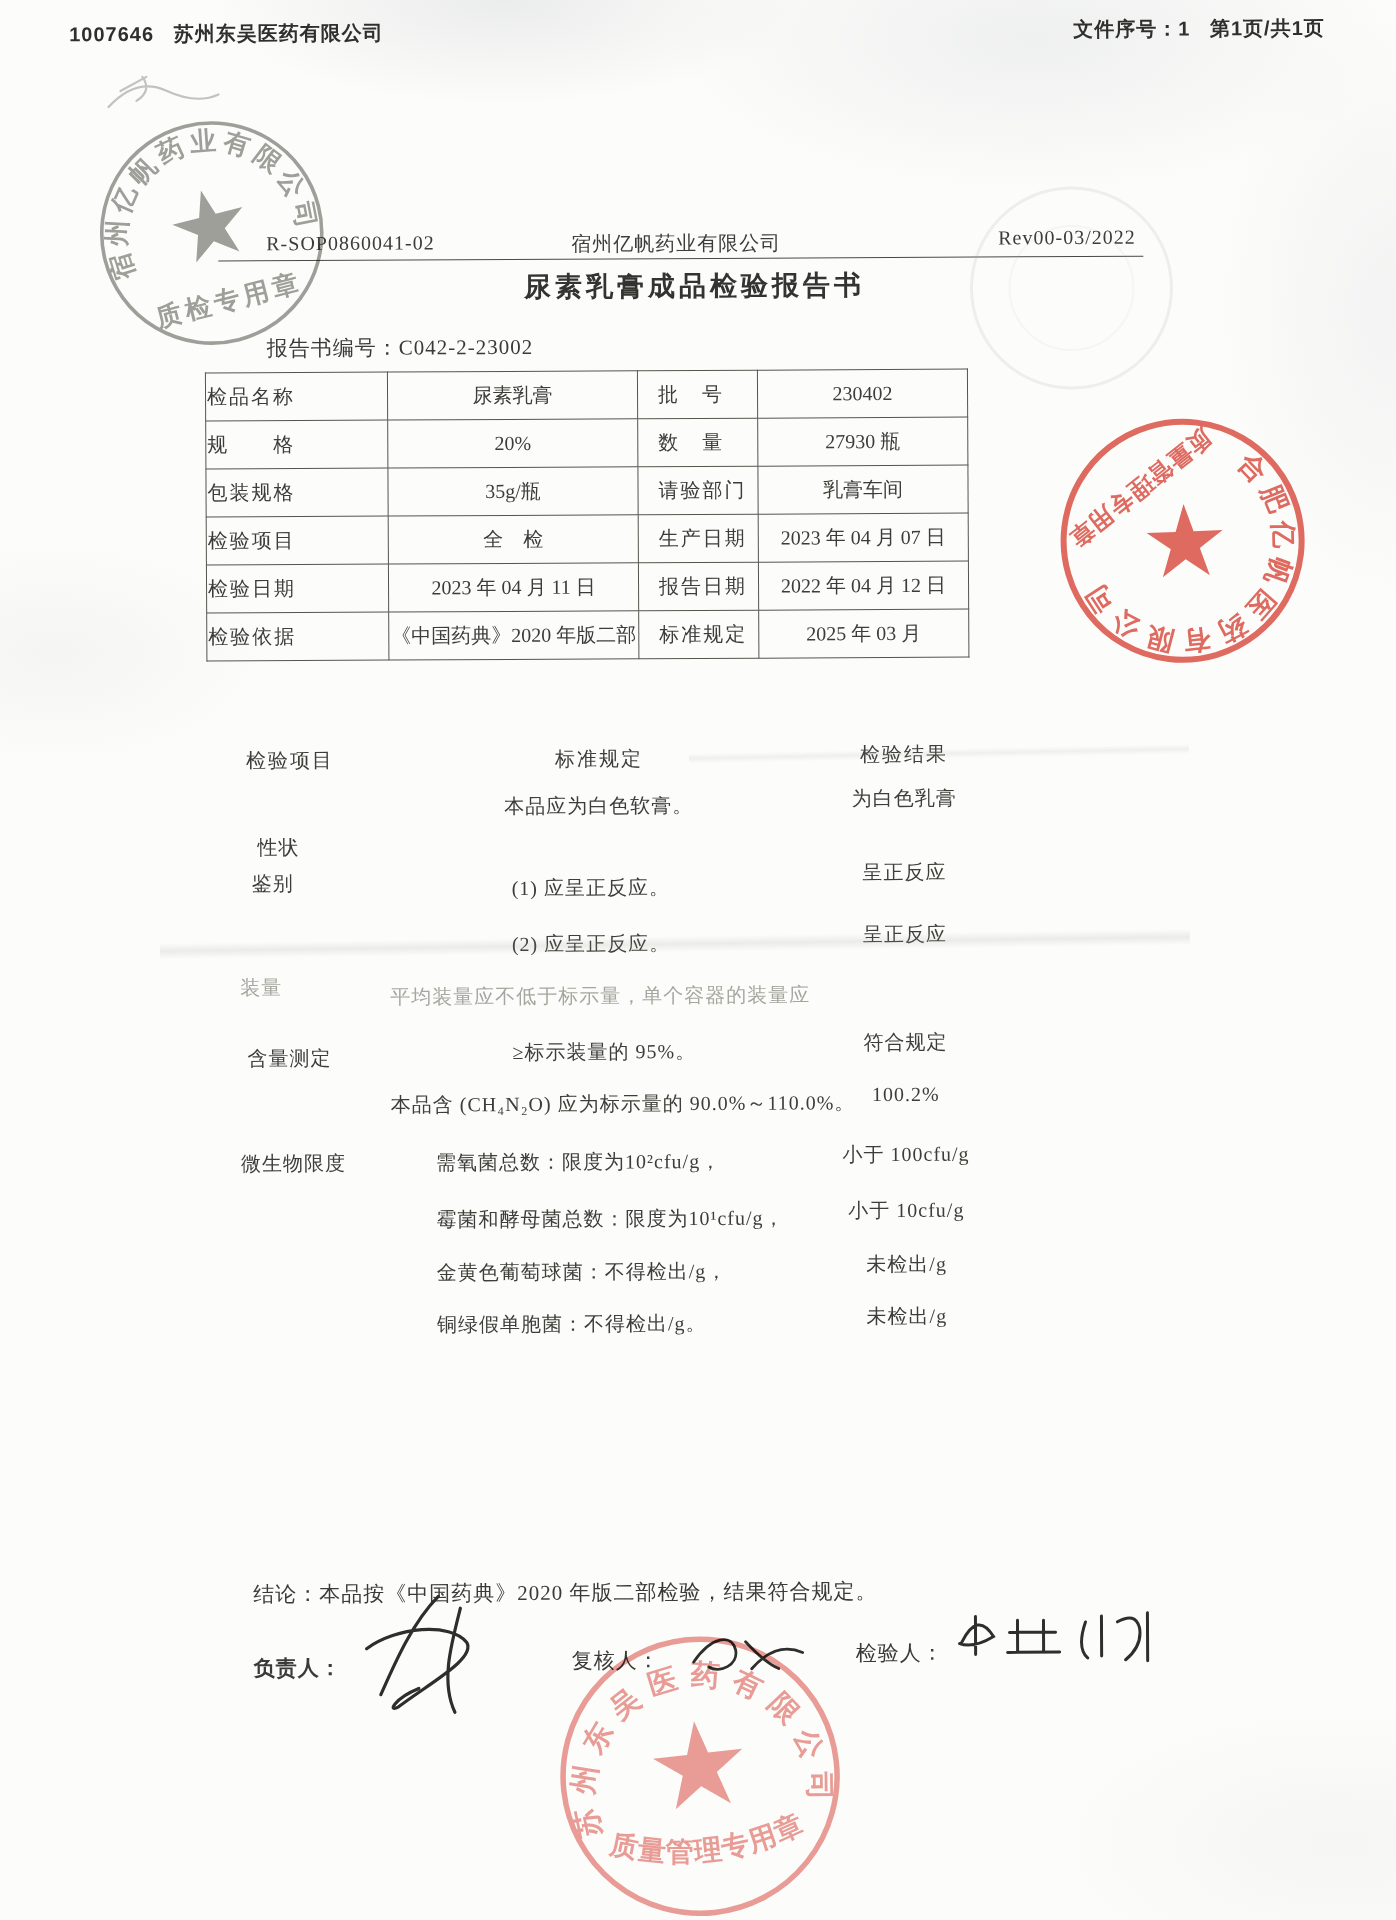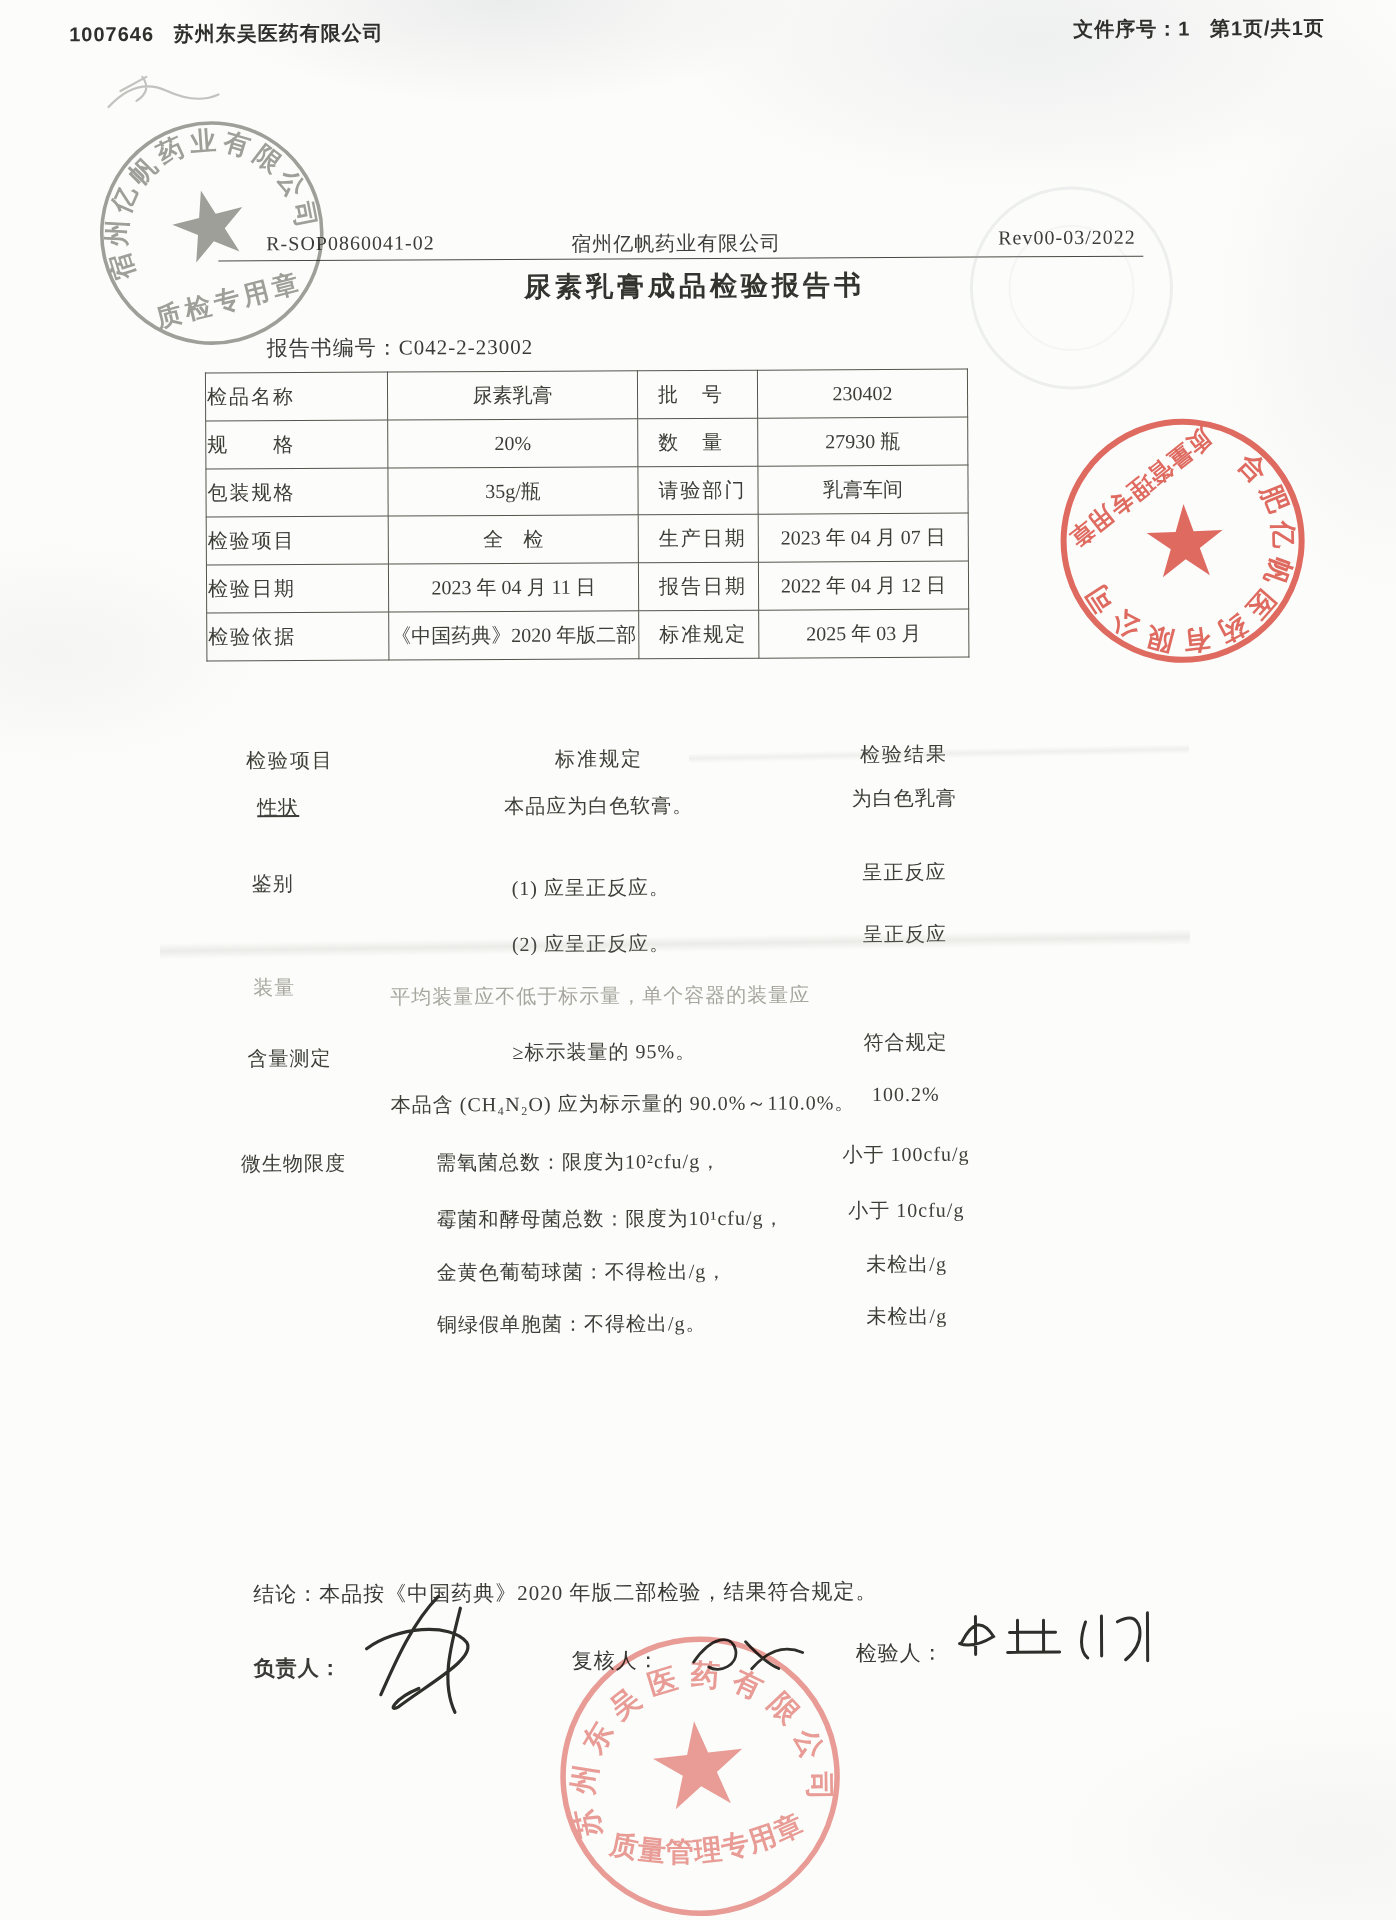--- a/index.html
+++ b/index.html
@@ -108,32 +108,32 @@
         <td class="lbl3">标准规定</td>
         <td class="val">2025 年 03 月</td>
       </tr>
     </tbody>
       </table>
 
     <div class="abs mid" style="left:247px;top:745px;letter-spacing:2px;">检验项目</div>
     <div class="abs mid" style="left:556px;top:745px;letter-spacing:2px;text-align:right;">标准规定</div>
     <div class="abs mid res" style="left:795px;top:742px;letter-spacing:2px;">检验结果</div>
 
-    <div class="abs mid" style="left:258px;top:792px;text-decoration:underline;">性状</div>
+    <div class="abs mid" style="left:258px;top:832px;">性状</div>
     <div class="abs mid" style="left:505px;top:792px;">本品应为白色软膏。</div>
     <div class="abs mid res" style="left:795px;top:786px;">为白色乳膏</div>
 
     <div class="abs mid" style="left:252px;top:868px;">鉴别</div>
     <div class="abs mid" style="left:512px;top:874px;">(1) 应呈正反应。</div>
     <div class="abs mid res" style="left:795px;top:860px;">呈正反应</div>
 
     <div class="abs mid" style="left:512px;top:930px;">(2) 应呈正反应。</div>
     <div class="abs mid res" style="left:795px;top:922px;">呈正反应</div>
 
-    <div class="abs mid faded" style="left:253px;top:972px;">装量</div>
+    <div class="abs mid faded" style="left:240px;top:972px;">装量</div>
     <div class="abs mid faded" style="left:390px;top:982px;">平均装量应不低于标示量，单个容器的装量应</div>
 
     <div class="abs mid" style="left:512px;top:1038px;">≥标示装量的 95%。</div>
     <div class="abs mid res" style="left:795px;top:1030px;">符合规定</div>
 
     <div class="abs mid" style="left:247px;top:1043px;">含量测定</div>
     <div class="abs mid" style="left:390px;top:1090px;">本品含 (CH₄N₂O) 应为标示量的 90.0%～110.0%。</div>
     <div class="abs mid res" style="left:795px;top:1084px;">100.2%</div>
 
     <div class="abs mid" style="left:240px;top:1148px;">微生物限度</div>

